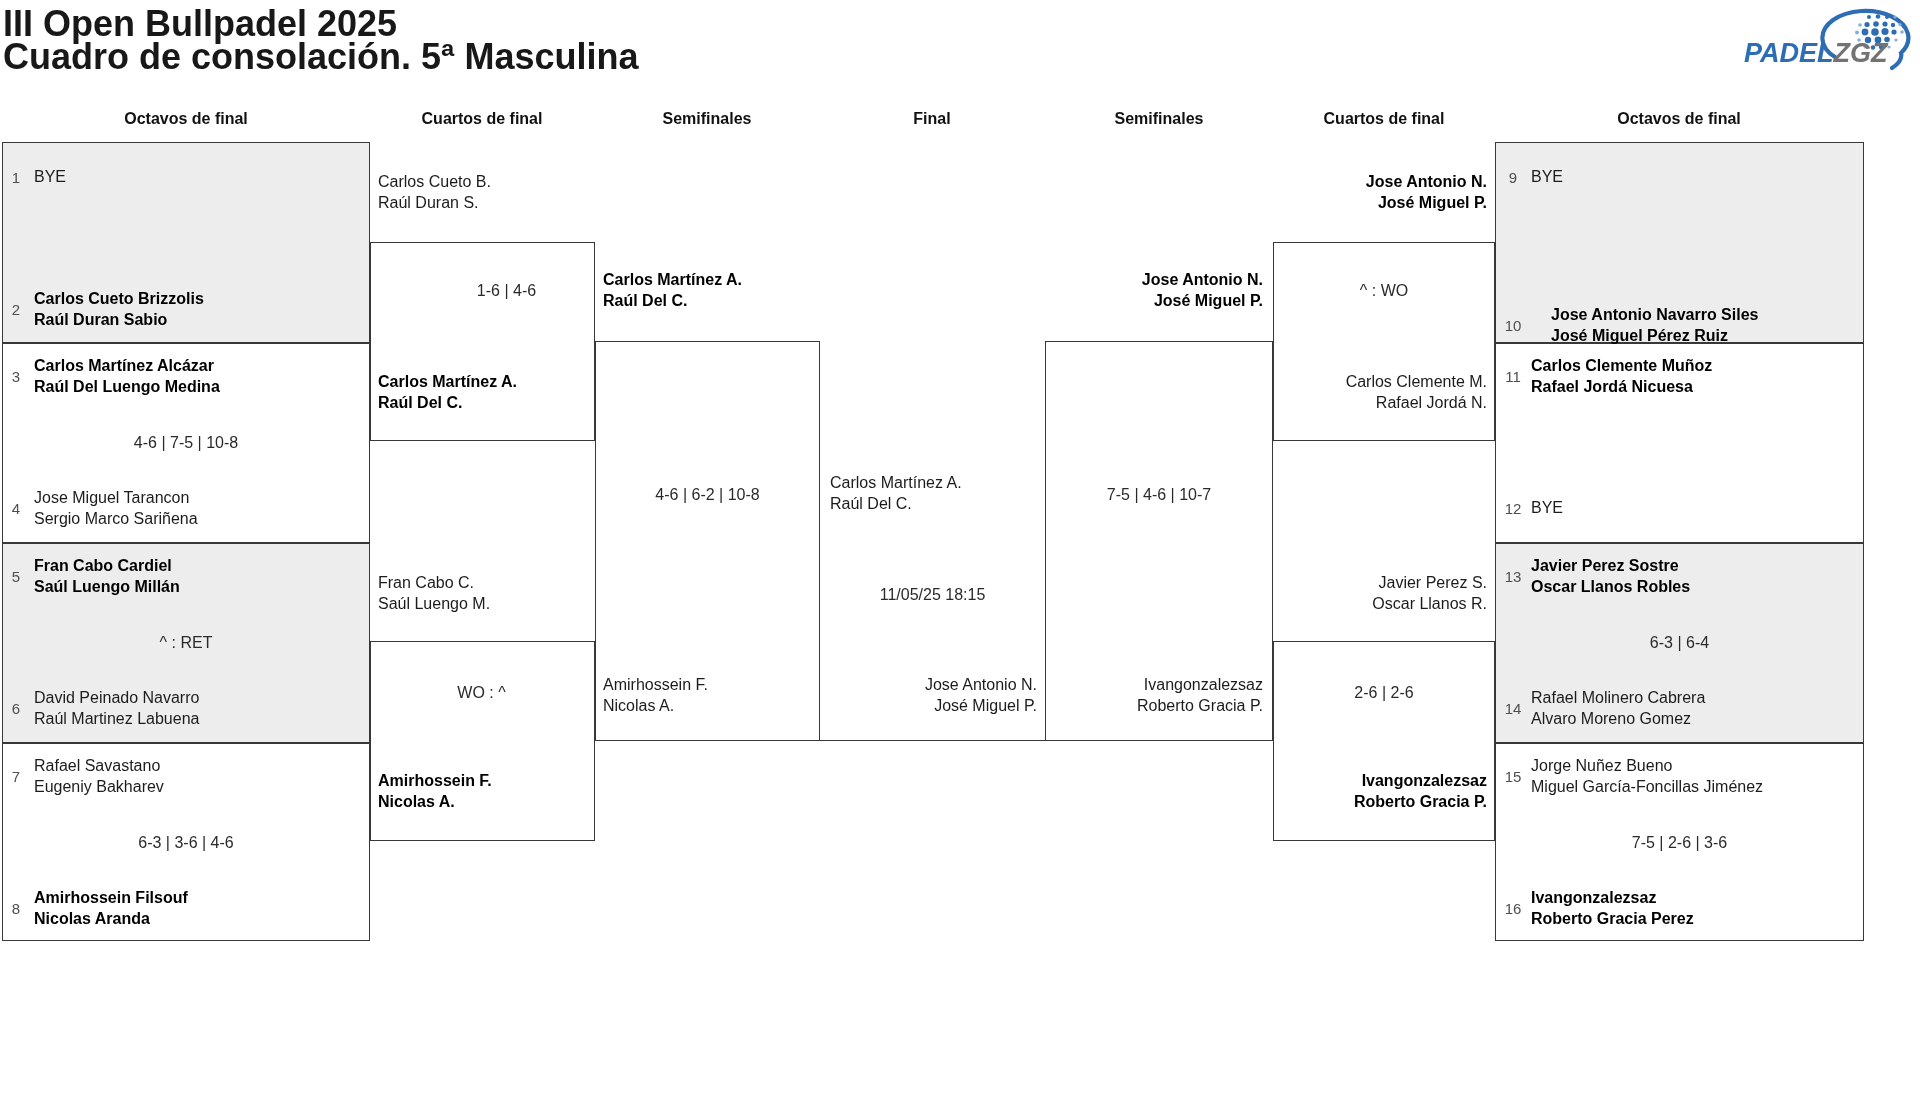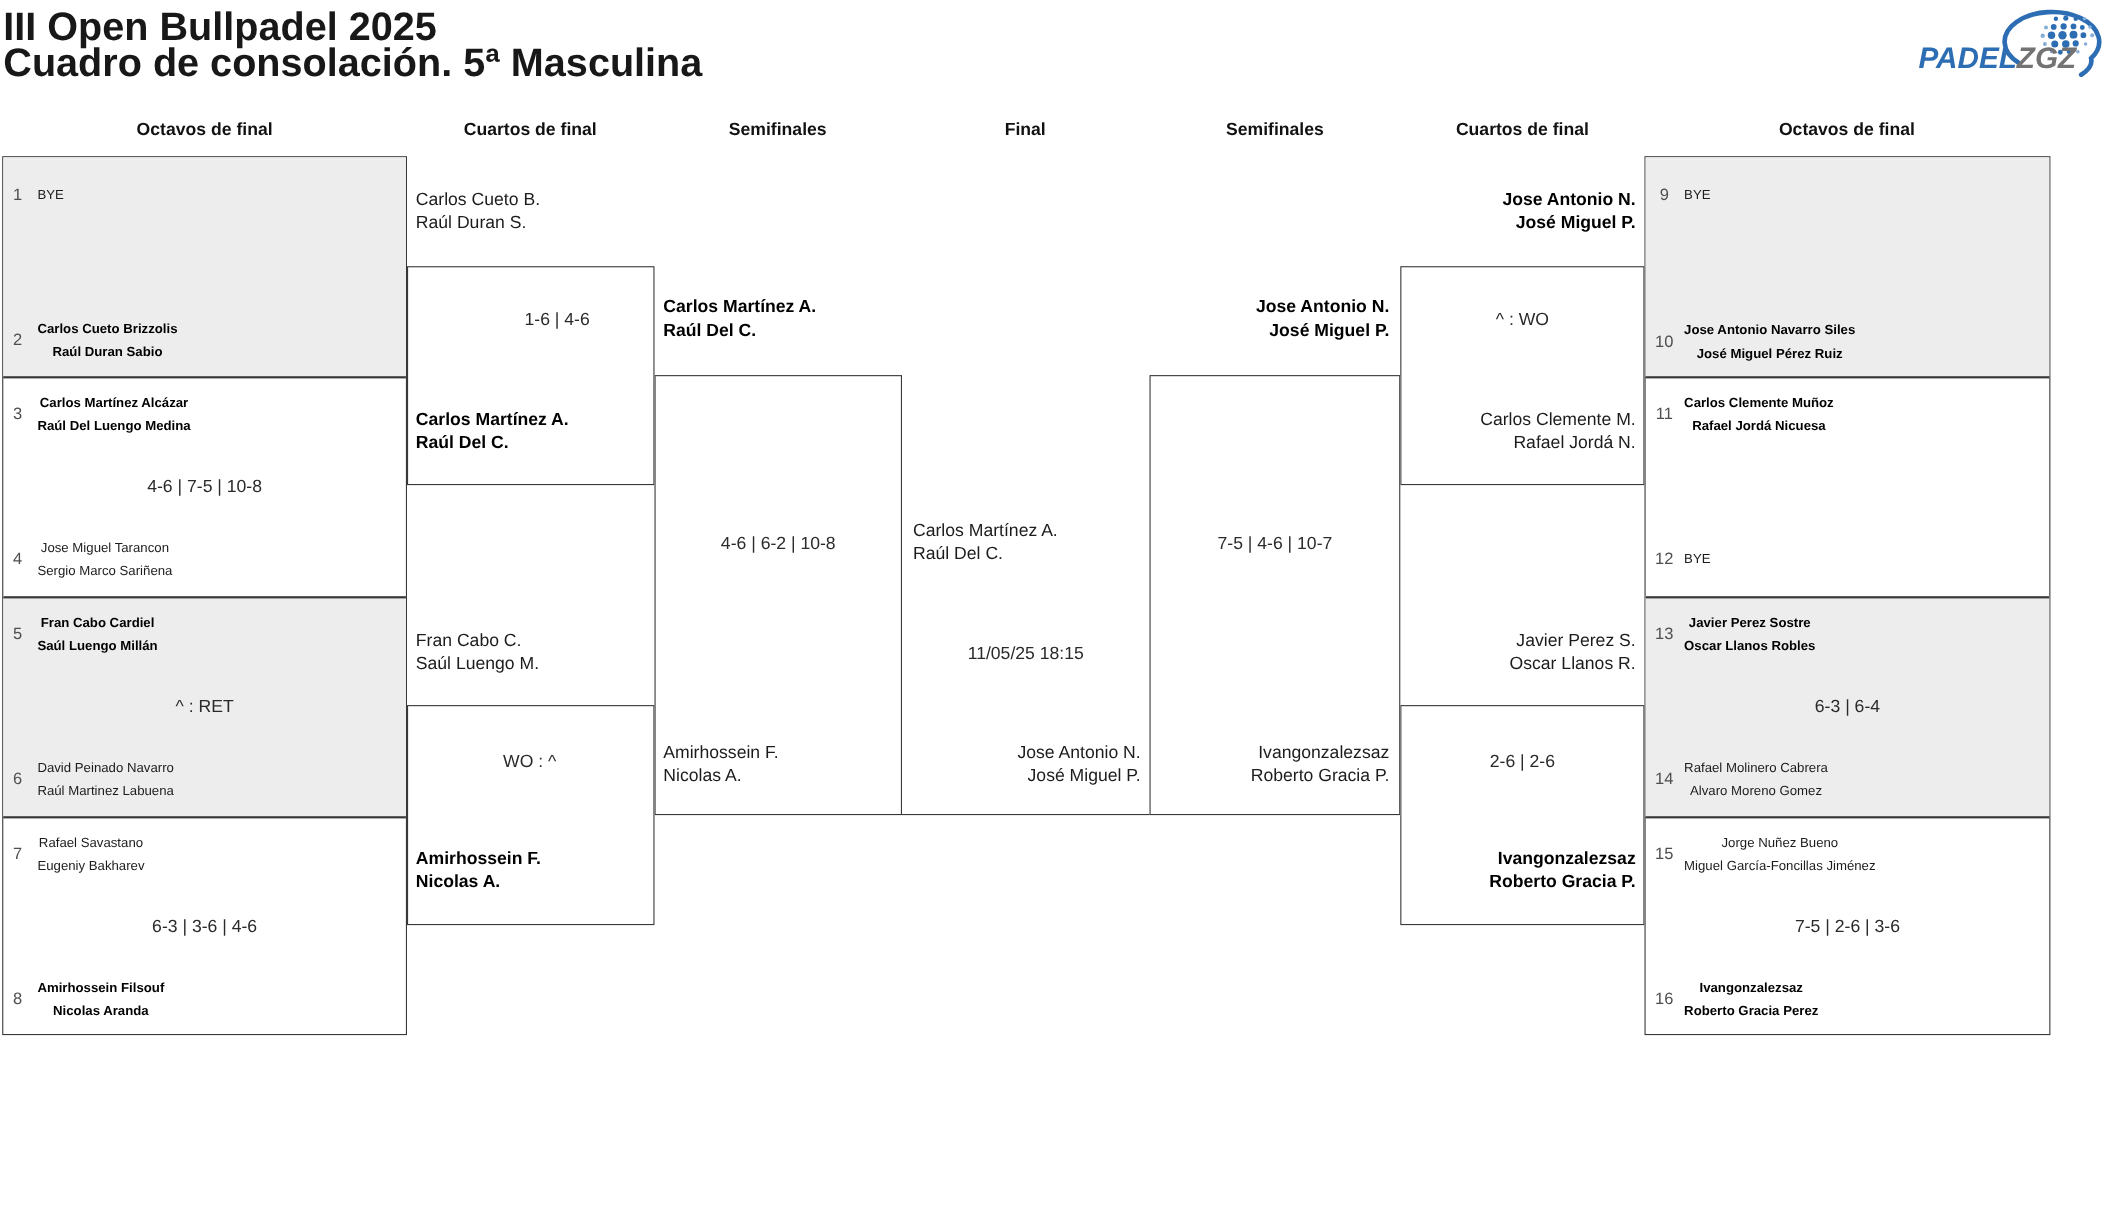--- a/index.html
+++ b/index.html
@@ -9,21 +9,21 @@
   .rh{position:absolute;top:110px;width:240px;height:20px;text-align:center;
       font-size:16px;font-weight:700;color:#111;}
   .oct{position:absolute;border:1.5px solid #383838;box-sizing:border-box;background:#fff;}
   .shade{position:absolute;left:0;right:0;background:#ededed;}
   .divline{position:absolute;left:0;right:0;height:1.5px;background:#383838;}
   .bx{position:absolute;border:1.5px solid #383838;box-sizing:border-box;background:#fff;}
   .final-cell{position:absolute;border-bottom:1.5px solid #383838;box-sizing:border-box;}
   .entry{position:absolute;display:flex;align-items:center;z-index:3;}
   .entry .num{width:24px;flex:0 0 24px;text-align:center;font-size:15px;color:#4f4f4f;}
   .entry .names{margin-left:6px;height:41px;display:flex;flex-direction:column;justify-content:center;}
-  .entry .names div{font-size:12px;line-height:20.5px;white-space:nowrap;text-align:center;}
+  .entry .names div{font-size:16px;line-height:20.5px;white-space:nowrap;}
   .colL{left:4px;width:358px;}
   .colR{left:1501px;width:360px;}
   .w div{font-weight:700;color:#000;}
   .label{position:absolute;z-index:3;}
   .label div{font-size:16px;line-height:20.5px;white-space:nowrap;}
   .lright{text-align:right;}
   .score{position:absolute;z-index:3;text-align:center;font-size:16px;line-height:20px;height:20px;color:#2a2a2a;}
   .logo{position:absolute;left:1740px;top:0;width:180px;height:70px;cursor:pointer;}
   .logo svg{position:absolute;left:0;top:0;}
   .logo .wordmark{position:absolute;left:4px;top:38px;font-size:27px;font-weight:700;
@@ -166,21 +166,21 @@
         <div>Nicolas Aranda</div>
       </div>
   </div>
 
   <div class="entry colR" style="top:157px;">
     <div class="num">9</div>
     <div class="names">
         <div>BYE</div>
       </div>
   </div>
-  <div class="entry colR" style="top:290px;">
+  <div class="entry colR" style="top:305px;gap:20px;">
     <div class="num">10</div>
     <div class="names w">
         <div>Jose Antonio Navarro Siles</div>
         <div>José Miguel Pérez Ruiz</div>
       </div>
   </div>
   <div class="entry colR" style="top:356px;">
     <div class="num">11</div>
     <div class="names w">
         <div>Carlos Clemente Muñoz</div>

